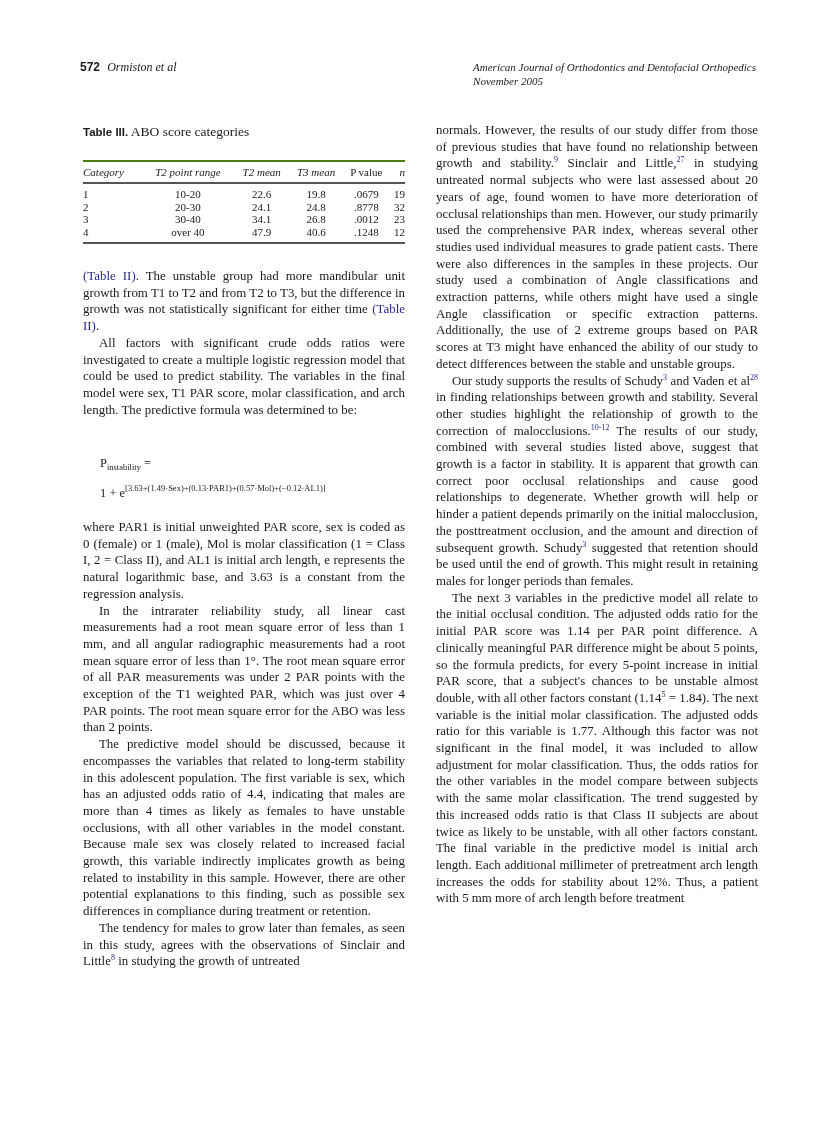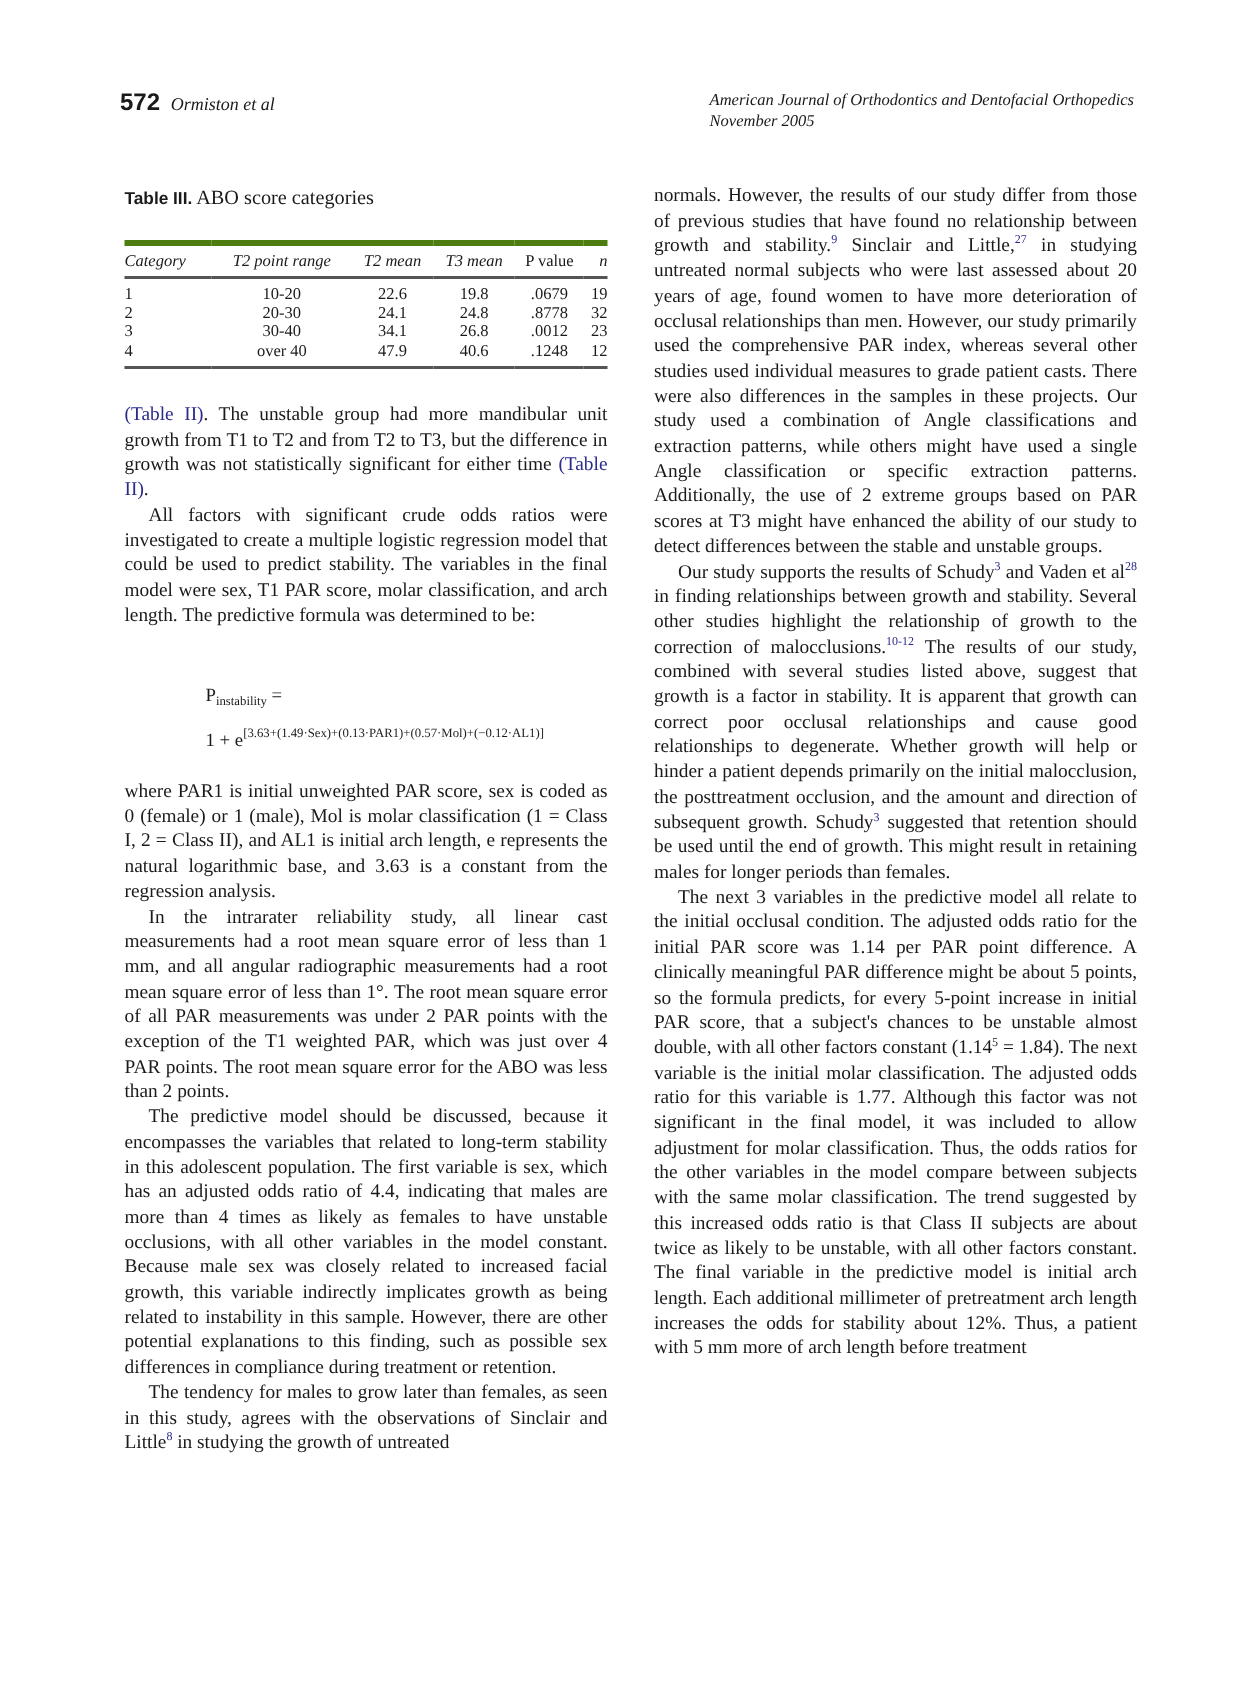--- a/index.html
+++ b/index.html
@@ -1,44 +1,44 @@
 <!DOCTYPE html>
 <html><head>
 <meta charset="utf-8">
 <style>
   html, body { margin: 0; padding: 0; background: #ffffff; }
   body { width: 838px; height: 1122px; position: relative; overflow: hidden;
          font-family: "Liberation Serif", serif; color: #1a1a1a; }
   .hdr-left { position: absolute; left: 80px; top: 60px; font-size: 12.5px; }
-  .hdr-left .pg { font-family: "Liberation Sans", sans-serif; font-weight: bold; font-size: 16px; }
+  .hdr-left .pg { font-family: "Liberation Sans", sans-serif; font-weight: bold; font-size: 12px; }
   .hdr-left .au { font-style: italic; margin-left: 4px; font-size: 12px; }
   .hdr-right { position: absolute; right: 82px; top: 60px; text-align: left; font-style: italic; font-size: 11px; line-height: 14px; }
 
   .col { position: absolute; width: 322px; font-size: 12.9px; line-height: 16.7px; text-align: justify; }
   .col-left { left: 83px; }
   .col-right { left: 436px; top: 122px; }
   .col p { margin: 0; }
   .indent { text-indent: 16px; }
   .link { color: #2a2a8c; }
   sup { font-size: 8px; line-height: 0; vertical-align: 5px; }
 
   .table-block { position: absolute; left: 83px; top: 124px; width: 322px; }
   .tbl-title { font-size: 13.5px; margin-bottom: 20px; }
   .tbl-title .lbl { font-family: "Liberation Sans", sans-serif; font-weight: bold; font-size: 11.5px; }
   table { width: 322px; border-collapse: collapse; font-size: 11px; }
-  thead tr { border-top: 4px solid #4d7c0f; border-bottom: 2px solid #555; }
+  thead tr { border-top: 2px solid #4d7c0f; border-bottom: 2px solid #555; }
   thead th { font-style: italic; font-weight: normal; padding: 4px 0 4px 0; text-align: center; }
   tbody tr:last-child td { padding-bottom: 4px; }
   tbody { border-bottom: 2px solid #555; }
   td { text-align: center; padding: 0; line-height: 12.5px; }
   td:first-child, th:first-child { text-align: left; }
   td:last-child, th:last-child { text-align: right; }
   tbody tr:first-child td { padding-top: 4px; }
 
-  .formula { position: absolute; left: 100px; top: 456px; font-size: 12.5px; line-height: 15px; margin-left: 37px; }
+  .formula { position: absolute; left: 100px; top: 456px; font-size: 12.5px; line-height: 15px; }
   .formula .sm { font-size: 8.5px; }
   .formula .sup2 { font-size: 8.5px; vertical-align: 6px; }
 
   .heading { font-family: "Liberation Sans", sans-serif; font-weight: bold; font-size: 12px; margin: 12px 0 6px 0; text-align: left; }
 </style>
 </head>
 <body>
 
 <div class="hdr-left">
   <span class="pg">572</span>

